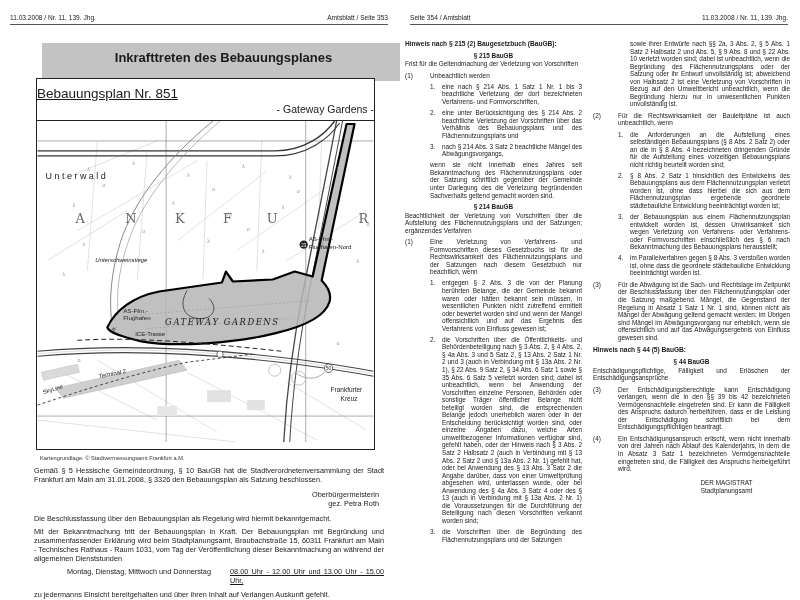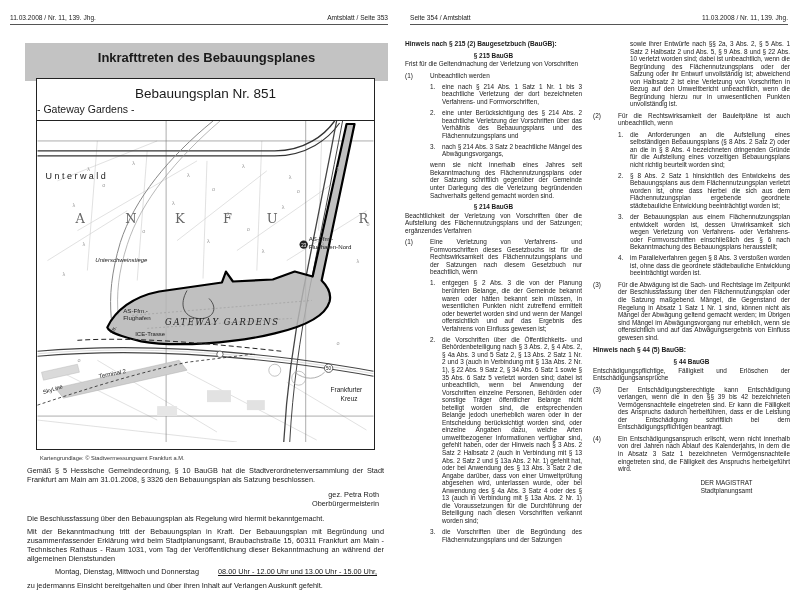--- a/index.html
+++ b/index.html
@@ -14,43 +14,43 @@
 
   .pg-head {
     position:absolute; top:14px; left:10px; right:12px;
     display:flex; justify-content:space-between;
     font-size:6.6px; color:#222;
     border-bottom:1px solid #555; padding-bottom:3px;
   }
 
   
   .banner {
-    position:absolute; top:43px; left:25px; width:363px;
+    position:absolute; top:43px; left:42px; width:363px;
     background:#c3c3c3; text-align:center; font-weight:bold;
     font-size:13px; padding:7px 0 16px; box-sizing:border-box;
   }
   .map-box {
     position:absolute; top:78px; left:36px; width:339px; height:372px;
     border:1px solid #222; box-sizing:border-box; background:#fff;
   }
-  .map-title { font-size:13.5px; text-align:center; padding-top:7px; }
-  .map-sub   { font-size:10.5px; text-align:left; padding:2px 0 5px; }
+  .map-title { font-size:13.5px; padding-top:7px;text-decoration:underline; }
+  .map-sub   { font-size:10.5px; text-align:right; padding:2px 0 5px; }
   svg.map { display:block; width:337px; height:322px; border-top:1px solid #222; box-sizing:border-box; }
 
   .map-caption {
     position:absolute; top:455px; left:40px;
     font-size:5.7px; color:#333;
   }
   .lp-body {
     position:absolute; top:467px; left:27px; width:357px;
     font-size:7.3px; line-height:1.2; text-align:justify;
   }
-  .lp-body p { margin:0 0 5px 0; }
+  .lp-body p { margin:0 0 5px 7px; }
   .sig { text-align:right; margin:2px 5px 7px 0; line-height:1.25; }
-  .hours { margin:1px 0 5px 28px; }
+  .hours { margin:1px 0 5px 40px; }
   .hours .row { display:flex; }
   .hours .days { flex:0 0 163px; }
   .hours .time { flex:1;text-decoration:underline; }
 
   
   .col { position:absolute; top:40px; font-size:6.4px; line-height:1.18; text-align:justify; }
   #col1 { left:5px;  width:177px; }
   #col2 { left:193px; width:197px; }
   .hb  { font-weight:bold; font-size:6.6px; text-align:left; margin:0 0 2px 0; }
   .sec { font-weight:bold; text-align:center; margin:4px 0 1px 0; }
@@ -203,22 +203,22 @@
         <circle cx="183" cy="234" r="3.2" fill="#fff" stroke="#333" stroke-width="0.7"></circle>
       </g>
     </svg>
   </div>
 
   <div class="map-caption">Kartengrundlage: © Stadtvermessungsamt Frankfurt a.M.</div>
 
   <div class="lp-body">
     <p>Gemäß § 5 Hessische Gemeindeordnung, § 10 BauGB hat die Stadtverordnetenversammlung der Stadt Frankfurt am Main am 31.01.2008, § 3326 den Bebauungsplan als Satzung beschlossen.</p>
     <div class="sig">
+      <div>Oberbürgermeisterin</div>
       <div>gez. Petra Roth</div>
-      <div>Oberbürgermeisterin</div>
     </div>
     <p>Die Beschlussfassung über den Bebauungsplan als Regelung wird hiermit bekanntgemacht.</p>
     <p>Mit der Bekanntmachung tritt der Bebauungsplan in Kraft. Der Bebauungsplan mit Begründung und zusammenfassender Erklärung wird beim Stadtplanungsamt, Braubachstraße 15, 60311 Frankfurt am Main - Technisches Rathaus - Raum 1031, vom Tag der Veröffentlichung dieser Bekanntmachung an während der allgemeinen Dienststunden</p>
     <div class="hours">
       <div class="row">
         <span class="days">Montag, Dienstag, Mittwoch und Donnerstag</span>
         <span class="time">08.00 Uhr - 12.00 Uhr und 13.00 Uhr - 15.00 Uhr,</span>
       </div>
     </div>
     <p>zu jedermanns Einsicht bereitgehalten und über ihren Inhalt auf Verlangen Auskunft gefehlt.</p>

